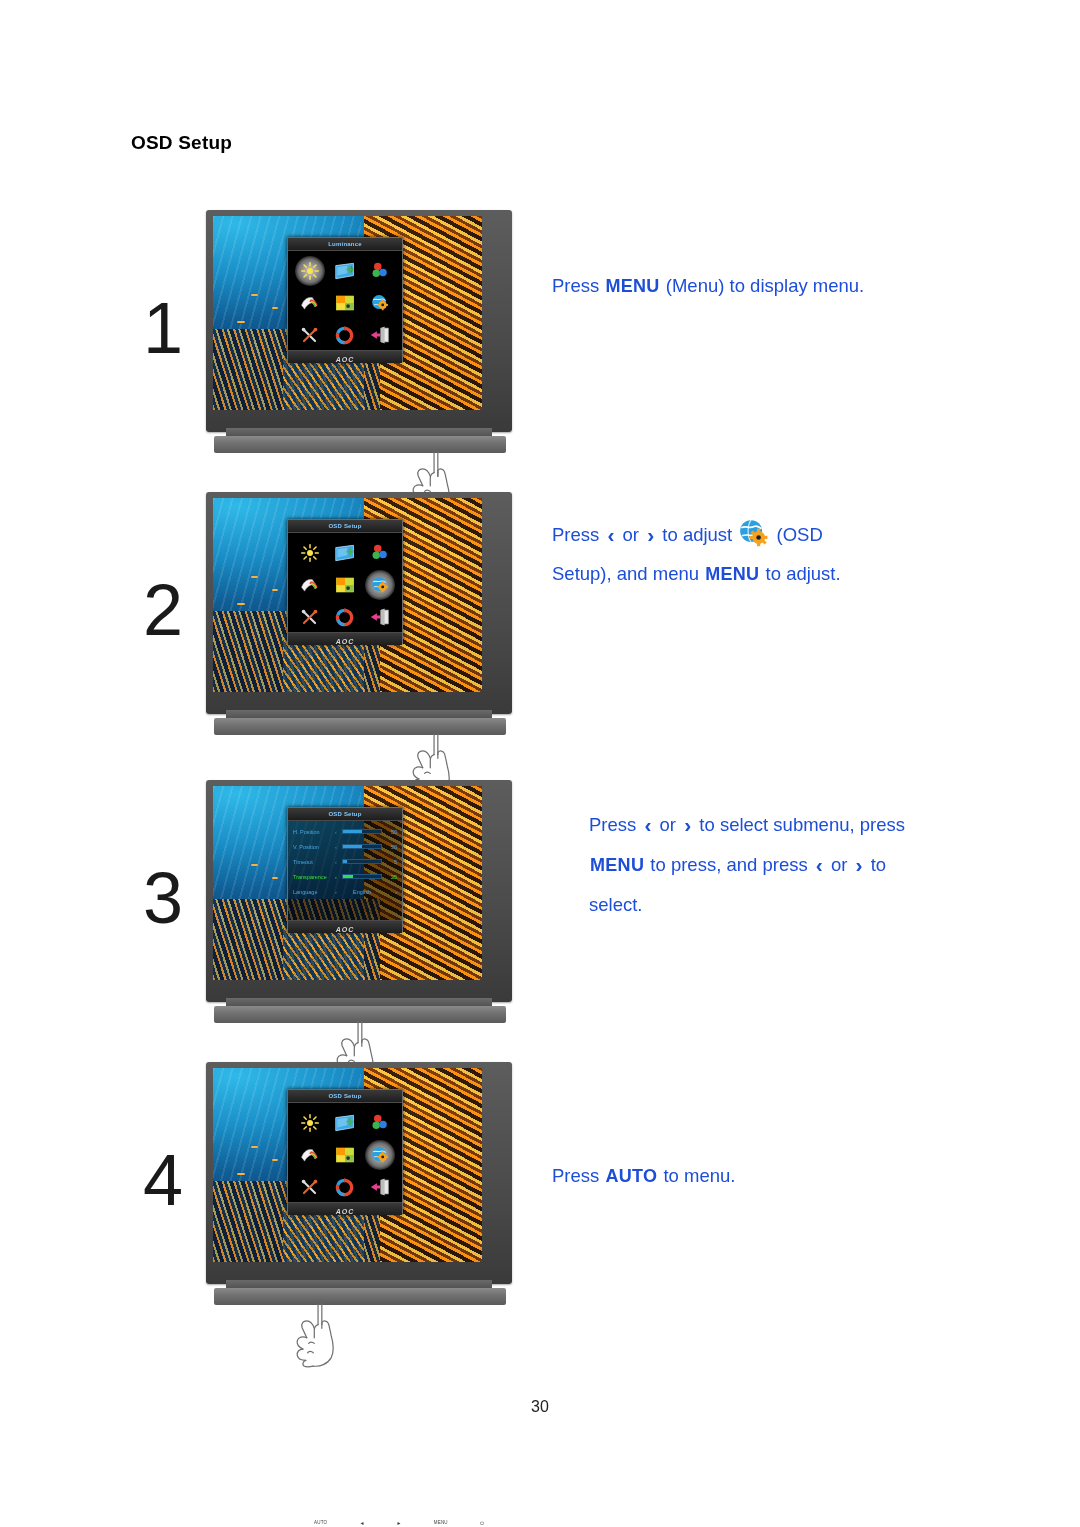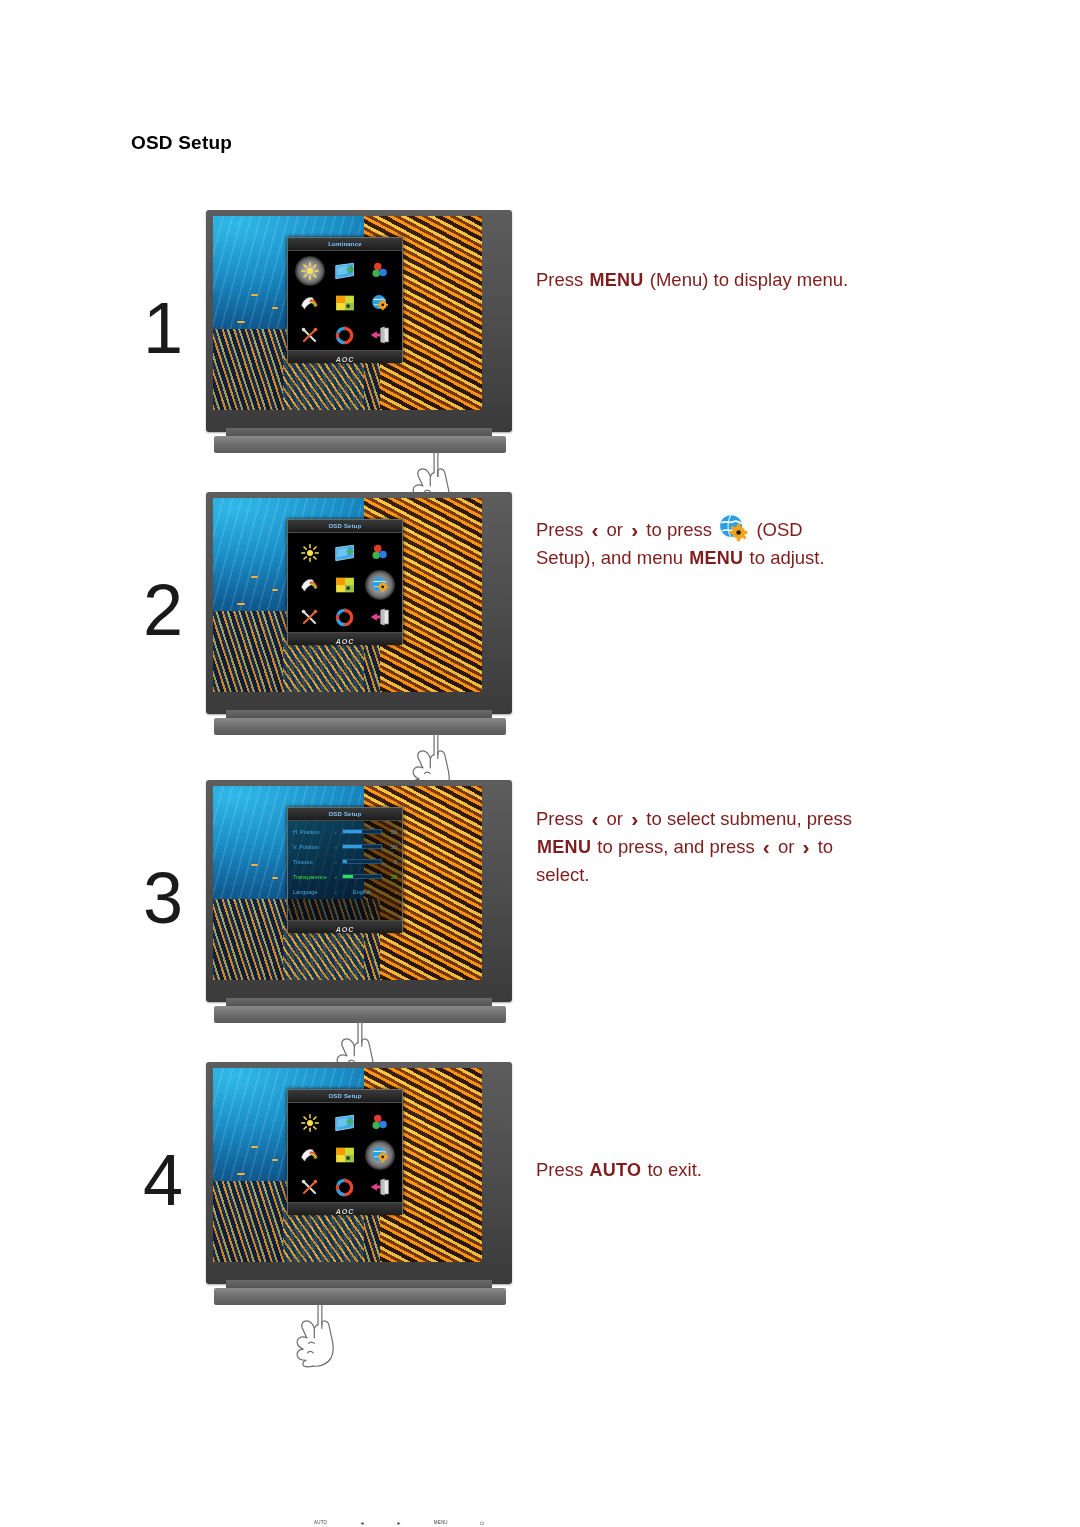--- a/index.html
+++ b/index.html
@@ -317,29 +317,29 @@
   
   .hand {
     position: absolute;
     width: 66px;
     height: 68px;
   }
 
   
   .instr {
     position: absolute;
-    left: 536px;
+    left: 552px;
     width: 470px;
     font-size: 18.5px;
-    line-height: 27px;
-    color: #7f1d1d;
+    line-height: 39px;
+    color: #1d4ed8;
   }
   .step-1 .instr { top: 56px; }
   .step-2 .instr { top: 22px; }
-  .step-3 .instr { top: 24px; }
+  .step-3 .instr { top: 24px; margin-left: 37px; }
   .step-4 .instr { top: 94px; }
 
   .keycap {
     font-weight: bold;
     font-size: 18px;
     letter-spacing: .3px;
     padding: 0 1px;
     white-space: nowrap;
   }
   .arrow-glyph {
@@ -682,21 +682,21 @@
             <path d="M29,56 C27,54 24,54 23,56"></path>
         </g>
       </svg>
     </div>
 
     <div class="instr">
       <span>Press</span>
       <span class="arrow-glyph">‹</span>
       <span>or</span>
       <span class="arrow-glyph">›</span>
-      <span>to press</span>
+      <span>to adjust</span>
       <span class="inline-icon">
         <svg width="34" height="30" viewBox="0 0 28 26">
           <circle cx="11.5" cy="10.5" r="9.5" fill="#2aa0e0"></circle>
           <path d="M3,7.5 C7,5.5 10,8.5 14,6.5 C17,5.5 19,7.5 20.5,8.5" stroke="#ffffff" stroke-width="1.5" fill="none"></path>
           <path d="M3.6,14.5 C8,12.5 12,15.5 17.5,13.5" stroke="#ffffff" stroke-width="1.3" fill="none"></path>
           <path d="M11.5,1 C8,5 8,16 11.5,20" stroke="#ffffff" stroke-width="1" fill="none" opacity=".8"></path>
           <g transform="translate(18,16)">
             <circle r="5.6" fill="#f5a21e"></circle>
             <g fill="#f5a21e">
               <rect x="-1.4" y="-7.6" width="2.8" height="3.2"></rect>
@@ -970,18 +970,19 @@
           <path d="M34,26 C31,27 30,29 30,32 L30,40"></path>
           <path d="M30,46 C28,44 25,44 24,46"></path>
             <path d="M29,56 C27,54 24,54 23,56"></path>
         </g>
       </svg>
     </div>
 
     <div class="instr">
       <span>Press</span>
       <span class="keycap">AUTO</span>
-      <span>to exit.</span>
+      <span>to menu.</span>
     </div>
   </div>
 
+  <div class="page-number">30</div>
 
 </div>
 
 </body></html>

